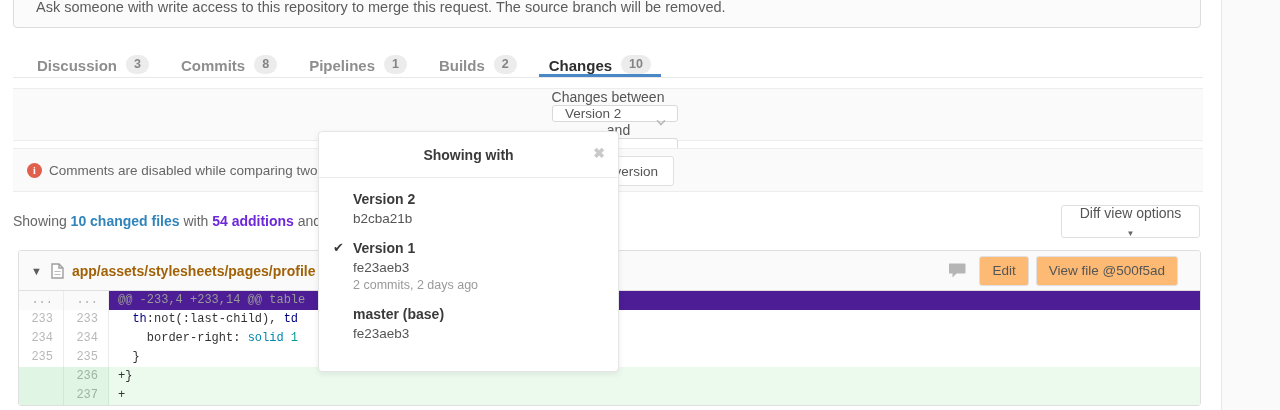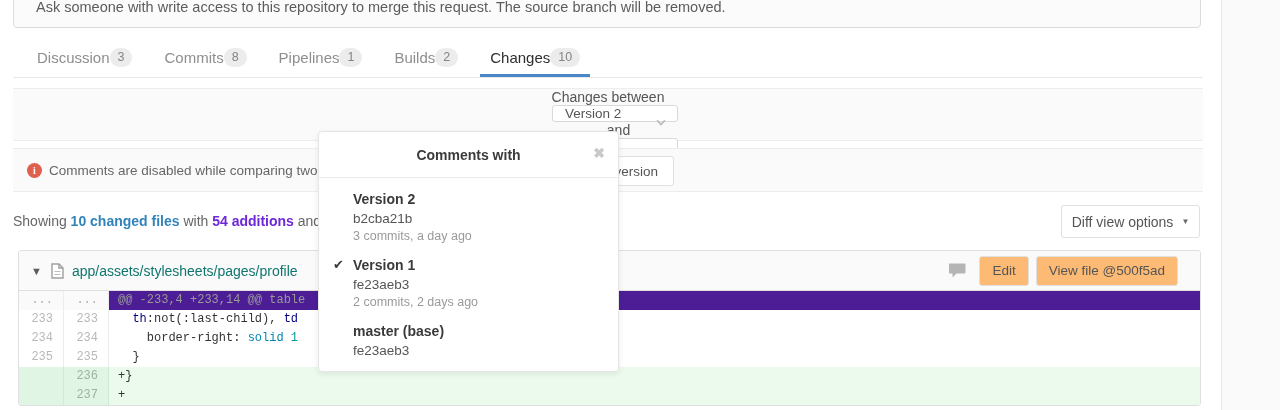--- a/index.html
+++ b/index.html
@@ -16,23 +16,23 @@
   
   .alert-box { position:absolute; left:0; top:-30px; width:1188px; height:58px;
                background:#fbfbfb; border:1px solid #dcdcdc; border-radius:4px;
                display:flex; align-items:flex-end; padding:0 22px 12px 22px;
                color:#5c5c5c; font-size:14.5px; }
 
   
   .tabbar { position:absolute; left:0; top:40px; width:1190px; height:38px;
             border-bottom:1px solid #e8e8e8; display:flex; align-items:stretch;
             padding-left:8px; }
-  .tab { display:flex; align-items:center; padding:0 10px; margin:0 6px;
+  .tab { display:flex; align-items:flex-end; gap:9px; padding:0 10px; margin:0 6px;
          color:#8e8e8e; font-size:15px; border-bottom:3px solid transparent;
-         cursor:pointer; }
+         cursor:pointer;font-weight:bold; }
   .tab.active { color:#2e2e2e; border-bottom-color:#4a87c7; }
   .badge { background:#ececec; color:#848484; font-size:12.5px; line-height:17px;
            padding:1px 8px; border-radius:10px; }
 
   
   .compare-bar { position:absolute; left:0; top:88px; width:1190px; height:53px;
                  background:#fafafa; border-top:1px solid #ededed;
                  border-bottom:1px solid #ededed; display:flex; align-items:center;
                  padding-left:14px; color:#555; font-size:14px;flex-direction:column; }
   .select-box { position:relative; width:126px; height:32px; background:#fff;
@@ -60,32 +60,32 @@
 
   
   .summary-row { position:absolute; left:0; top:192px; width:1190px; height:58px;
                  font-size:14px; color:#666; }
   .summary-text { position:absolute; left:0; top:21px; white-space:pre; }
   .files-link { color:#3084bb; font-weight:bold; cursor:pointer; }
   .adds { color:#6d28d9; font-weight:bold; }
   .diffopts-btn { position:absolute; left:1048px; top:13px; width:139px; height:33px;
                   background:#fff; border:1px solid #e0e0e0; border-radius:3px;
                   color:#555; font-size:14px; display:flex; align-items:center;
-                  justify-content:center; gap:8px; cursor:pointer; }
+                  justify-content:center; gap:8px; cursor:pointer;flex-direction:column; }
   .caret-down { font-size:8px; color:#666; }
 
   
   .diff-file { position:absolute; left:5px; top:250px; width:1183px;
                border:1px solid #dfdfdf; border-radius:3px; background:#fff; }
   .file-header { height:40px; background:#fafafa; border-bottom:1px solid #dfdfdf;
                  display:flex; align-items:center; padding:0 22px 0 12px;
                  border-radius:3px 3px 0 0; }
   .collapse-caret { color:#5c5c5c; font-size:11px; margin-right:9px; cursor:pointer; }
   .file-icon { margin-right:8px; display:flex; }
-  .file-path { font-weight:normal; color:#0f766e; font-size:14px; white-space:nowrap; }
+  .file-path { font-weight:bold; color:#a16207; font-size:14px; white-space:nowrap; }
   .header-actions { margin-left:auto; display:flex; align-items:center; gap:7px; }
   .mini-btn { height:30px; background:#fdba74; border:1px solid #e0e0e0;
               border-radius:3px; color:#555; font-size:13.5px; padding:0 12px;
               display:flex; align-items:center; cursor:pointer; }
   .bubble-icon { margin-right:6px; display:flex; cursor:pointer; }
 
   
   .diff-table { font-family:"Liberation Mono","DejaVu Sans Mono",monospace;
                 font-size:12px; }
   .diff-row { display:flex; height:19px; line-height:19px; }
@@ -229,28 +229,27 @@
             <div class="cell-num">237</div>
             <div class="cell-code"><span>+</span></div>
           </div>
         </div>
     </div>
 
   </div>
 
   <div class="dropdown">
     <div class="dd-header">
-      <span class="dd-title">Comments with</span>
+      <span class="dd-title">Showing with</span>
       <span class="dd-close">✖</span>
     </div>
     <div class="dd-list">
         <div class="dd-item">
           <div class="dd-item-title">Version 2</div>
           <div class="dd-item-sha">b2cba21b</div>
-          <div class="dd-item-meta">3 commits, a day ago</div>
         </div>
         <div class="dd-item">
           <span class="dd-check">✔</span>
           <div class="dd-item-title">Version 1</div>
           <div class="dd-item-sha">fe23aeb3</div>
           <div class="dd-item-meta">2 commits, 2 days ago</div>
         </div>
         <div class="dd-item">
           <div class="dd-item-title">master (base)</div>
           <div class="dd-item-sha">fe23aeb3</div>

